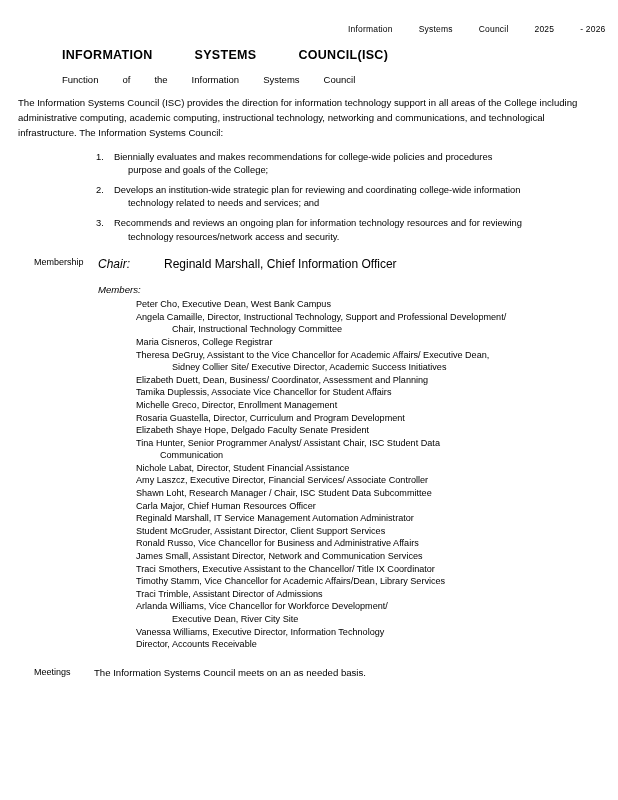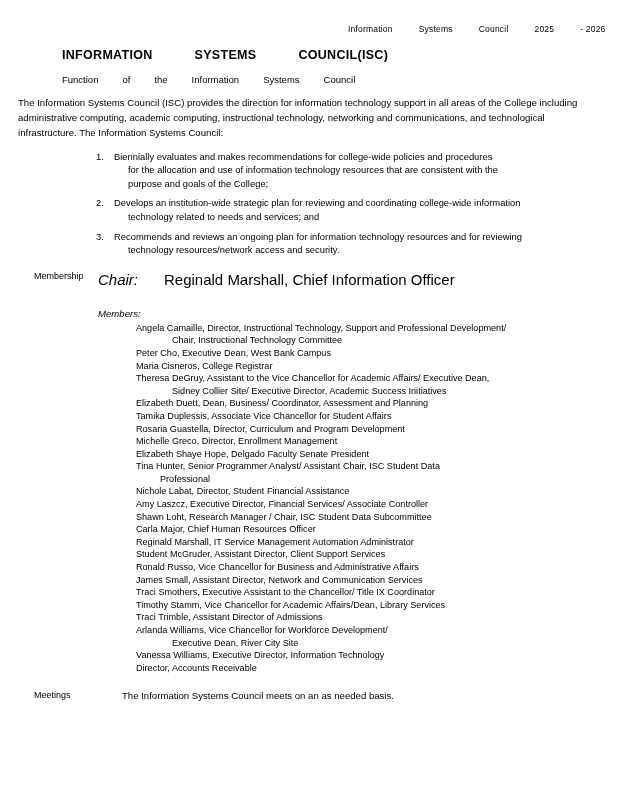--- a/index.html
+++ b/index.html
@@ -90,22 +90,22 @@
     font-size: 9px;
   }
   .block {
     position: relative;
     margin-top: 14px;
   }
   .membership-body {
     margin-left: 80px;
   }
   .chair-row {
-    font-size: 15px;
-    margin-bottom: 20px;
+    font-size: 12px;
+    margin-bottom: 13px;
   }
   .chair-label {
     font-style: italic;
     display: inline-block;
     width: 66px;
   }
   .members-label {
     font-style: italic;
     font-size: 9.6px;
     margin-bottom: 3px;
@@ -128,21 +128,21 @@
   }
   ul.members li .cont2 {
     display: block;
     padding-left: 24px;
   }
   .meetings-block {
     margin-top: 16px;
     position: relative;
   }
   .meetings-text {
-    margin-left: 104px;
+    margin-left: 76px;
     font-size: 9.6px;
   }
 </style>
 </head>
 <body>
 
 <div class="page">
 
   <div class="header-line">
     <span>Information</span><span>Systems</span><span>Council</span><span>2025</span><span class="last">- 2026</span>
@@ -154,51 +154,50 @@
 
   <div class="section-line">
     <span class="w">Function</span><span class="w">of</span><span class="w">the</span><span class="w">Information</span><span class="w">Systems</span><span class="w last">Council</span>
   </div>
 
   <p class="intro">The Information Systems Council (ISC) provides the direction for information technology support in all areas of the College including administrative computing, academic computing, instructional technology, networking and communications, and technological infrastructure. The Information Systems Council:</p>
 
   <ol class="numlist">
     <li>
       <span class="indent-1">Biennially evaluates and makes recommendations for college-wide policies and procedures</span>
-      <span class="hang">for the allocation and use of information technology resources that are consistent with the</span>
       <span class="hang">purpose and goals of the College;</span>
     </li>
     <li>
       <span class="indent-1">Develops an institution-wide strategic plan for reviewing and coordinating college-wide information</span>
       <span class="hang">technology related to needs and services; and</span>
     </li>
     <li>
       <span class="indent-1">Recommends and reviews an ongoing plan for information technology resources and for reviewing</span>
       <span class="hang">technology resources/network access and security.</span>
     </li>
   </ol>
 
   <div class="block">
     <div class="label-col">Membership</div>
     <div class="membership-body">
       <div class="chair-row">
         <span class="chair-label">Chair:</span><span>Reginald Marshall, Chief Information Officer</span>
       </div>
       <div class="members-label">Members:</div>
       <ul class="members">
+        <li><span>Peter Cho, Executive Dean, West Bank Campus</span></li>
         <li><span>Angela Camaille, Director, Instructional Technology, Support and Professional Development/</span><span class="cont">Chair, Instructional Technology Committee</span></li>
-        <li><span>Peter Cho, Executive Dean, West Bank Campus</span></li>
         <li><span>Maria Cisneros, College Registrar</span></li>
         <li><span>Theresa DeGruy, Assistant to the Vice Chancellor for Academic Affairs/ Executive Dean,</span><span class="cont">Sidney Collier Site/ Executive Director, Academic Success Initiatives</span></li>
         <li><span>Elizabeth Duett, Dean, Business/ Coordinator, Assessment and Planning</span></li>
         <li><span>Tamika Duplessis, Associate Vice Chancellor for Student Affairs</span></li>
+        <li><span>Michelle Greco, Director, Enrollment Management</span></li>
         <li><span>Rosaria Guastella, Director, Curriculum and Program Development</span></li>
-        <li><span>Michelle Greco, Director, Enrollment Management</span></li>
         <li><span>Elizabeth Shaye Hope, Delgado Faculty Senate President</span></li>
-        <li><span>Tina Hunter, Senior Programmer Analyst/ Assistant Chair, ISC Student Data</span><span class="cont2">Professional</span></li>
+        <li><span>Tina Hunter, Senior Programmer Analyst/ Assistant Chair, ISC Student Data</span><span class="cont2">Communication</span></li>
         <li><span>Nichole Labat, Director, Student Financial Assistance</span></li>
         <li><span>Amy Laszcz, Executive Director, Financial Services/ Associate Controller</span></li>
         <li><span>Shawn Loht, Research Manager / Chair, ISC Student Data Subcommittee</span></li>
         <li><span>Carla Major, Chief Human Resources Officer</span></li>
         <li><span>Reginald Marshall, IT Service Management Automation Administrator</span></li>
         <li><span>Student McGruder, Assistant Director, Client Support Services</span></li>
         <li><span>Ronald Russo, Vice Chancellor for Business and Administrative Affairs</span></li>
         <li><span>James Small, Assistant Director, Network and Communication Services</span></li>
         <li><span>Traci Smothers, Executive Assistant to the Chancellor/ Title IX Coordinator</span></li>
         <li><span>Timothy Stamm, Vice Chancellor for Academic Affairs/Dean, Library Services</span></li>

